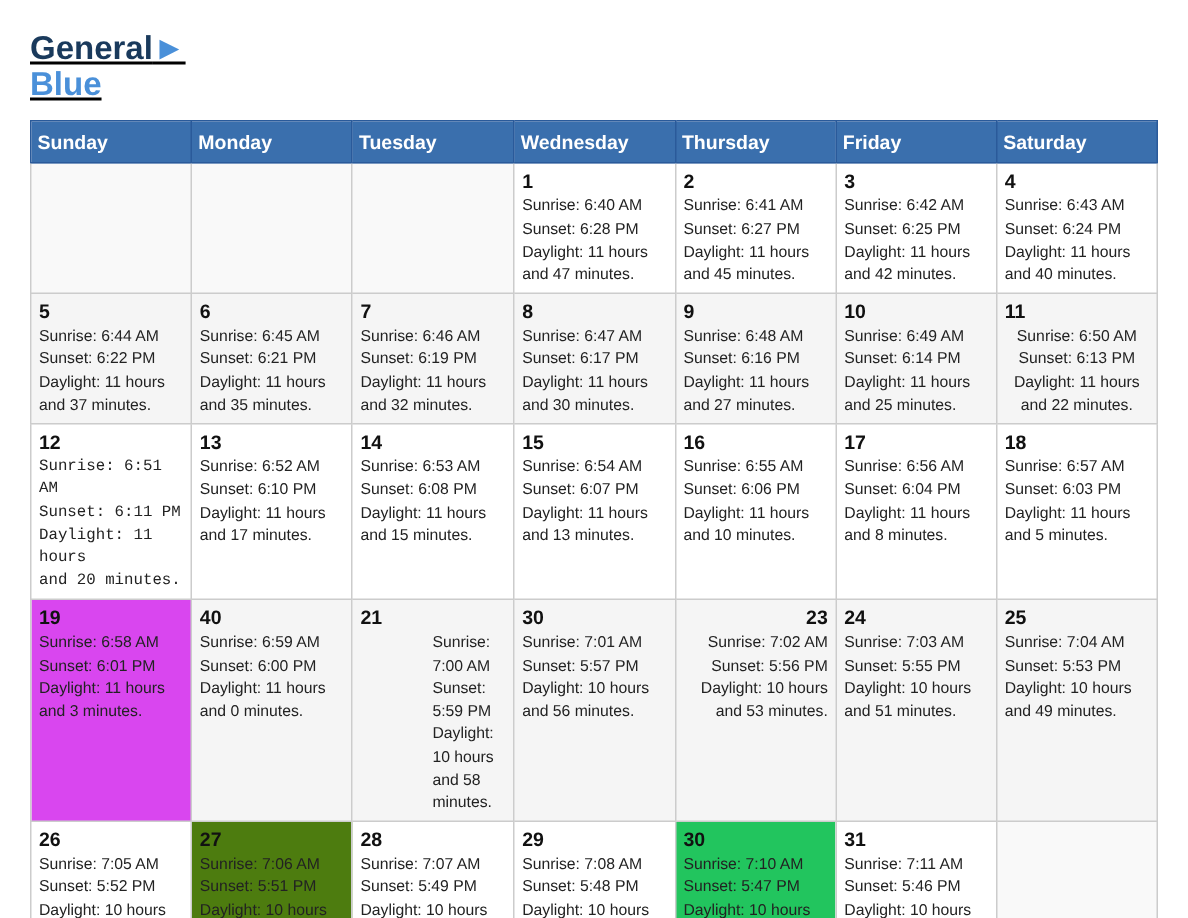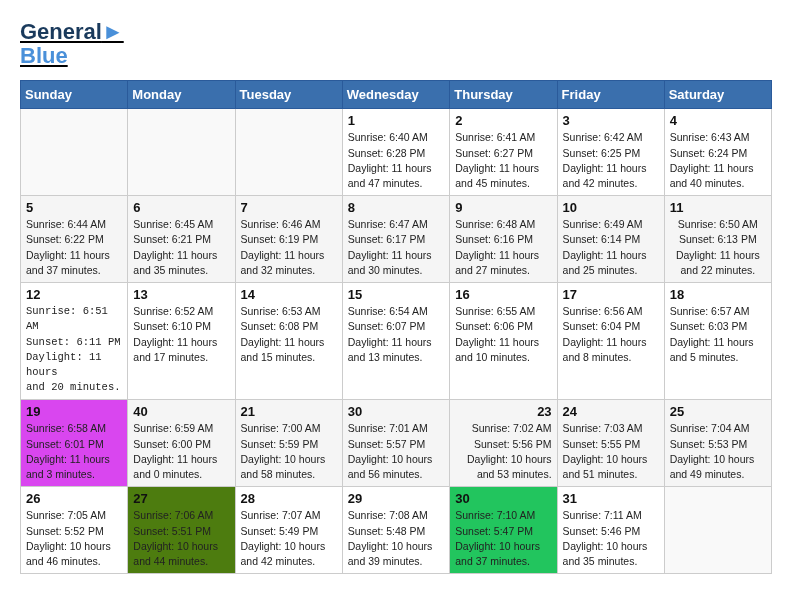--- a/index.html
+++ b/index.html
@@ -265,21 +265,21 @@
           </td>
           <td style="background: rgb(245, 245, 245);">
             <span class="day-num">40</span>
             <div class="day-info" style="white-space: pre-line;">Sunrise: 6:59 AM
 Sunset: 6:00 PM
 Daylight: 11 hours
 and 0 minutes.</div>
           </td>
           <td style="background: rgb(245, 245, 245);">
             <span class="day-num">21</span>
-            <div class="day-info" style="white-space: pre-line;">Sunrise: 7:00 AM
+            <div class="day-info" style="white-space: pre-line; margin-left: 48px;">Sunrise: 7:00 AM
 Sunset: 5:59 PM
 Daylight: 10 hours
 and 58 minutes.</div>
           </td>
           <td style="background: rgb(245, 245, 245);">
             <span class="day-num">30</span>
             <div class="day-info" style="white-space: pre-line;">Sunrise: 7:01 AM
 Sunset: 5:57 PM
 Daylight: 10 hours
 and 56 minutes.</div>

